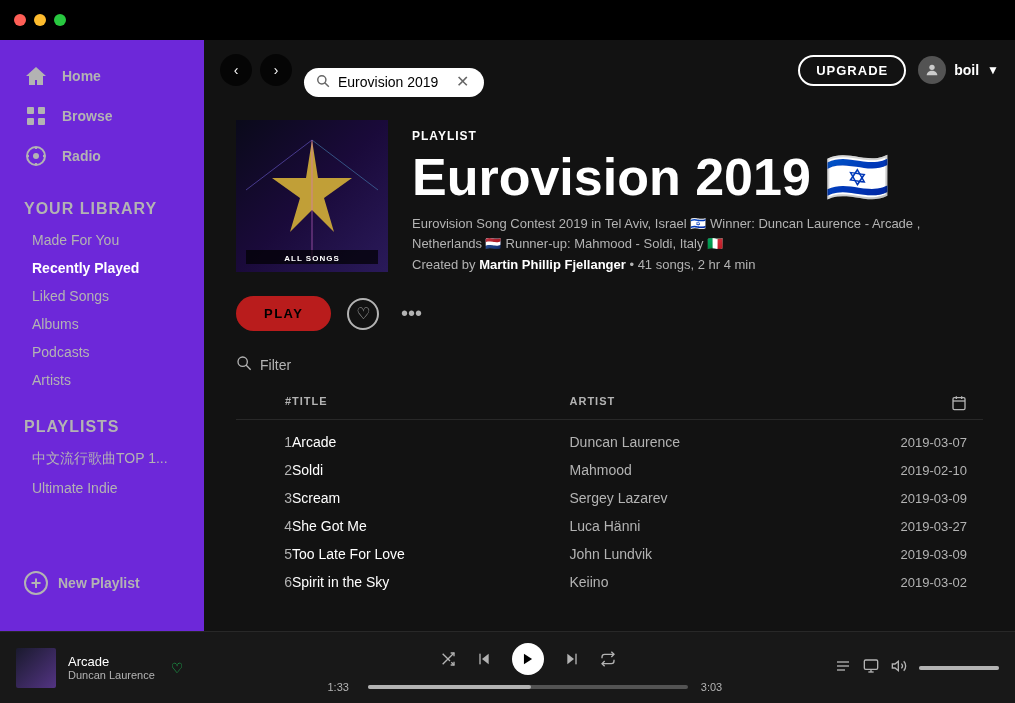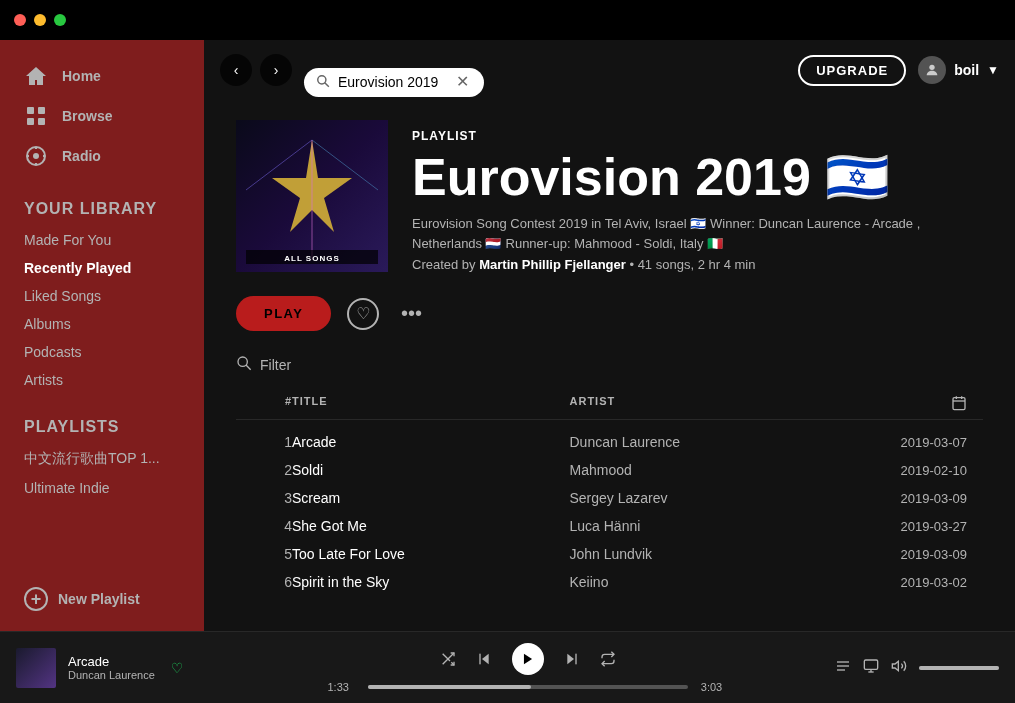--- a/index.html
+++ b/index.html
@@ -39,26 +39,26 @@
     
     .app-body {
       display: flex;
       flex: 1;
       overflow: hidden;
     }
 
     
     .sidebar {
       width: 204px;
-      background: #7f1d1d;
+      background: #6d28d9;
       display: flex;
       flex-direction: column;
       flex-shrink: 0;
       overflow-y: auto;
-      padding-bottom: 8px;
+      padding-bottom: 24px;
     }
     .sidebar-nav {
       padding: 16px 0 8px 0;
     }
     .nav-item {
       display: flex;
       align-items: center;
       gap: 14px;
       padding: 8px 24px;
       color: #b3b3b3;
@@ -83,20 +83,21 @@
       text-transform: uppercase;
     }
     .sidebar-link {
       display: block;
       padding: 6px 24px;
       color: #b3b3b3;
       font-size: 14px;
       font-weight: 400;
       cursor: pointer;
       text-decoration: none;
+      margin-left: 8px;
     }
     .sidebar-link.active { color: #fff; font-weight: 600; }
     .playlists-section {
       padding-top: 8px;
     }
     .new-playlist-btn {
       display: flex;
       align-items: center;
       gap: 10px;
       padding: 12px 24px;

